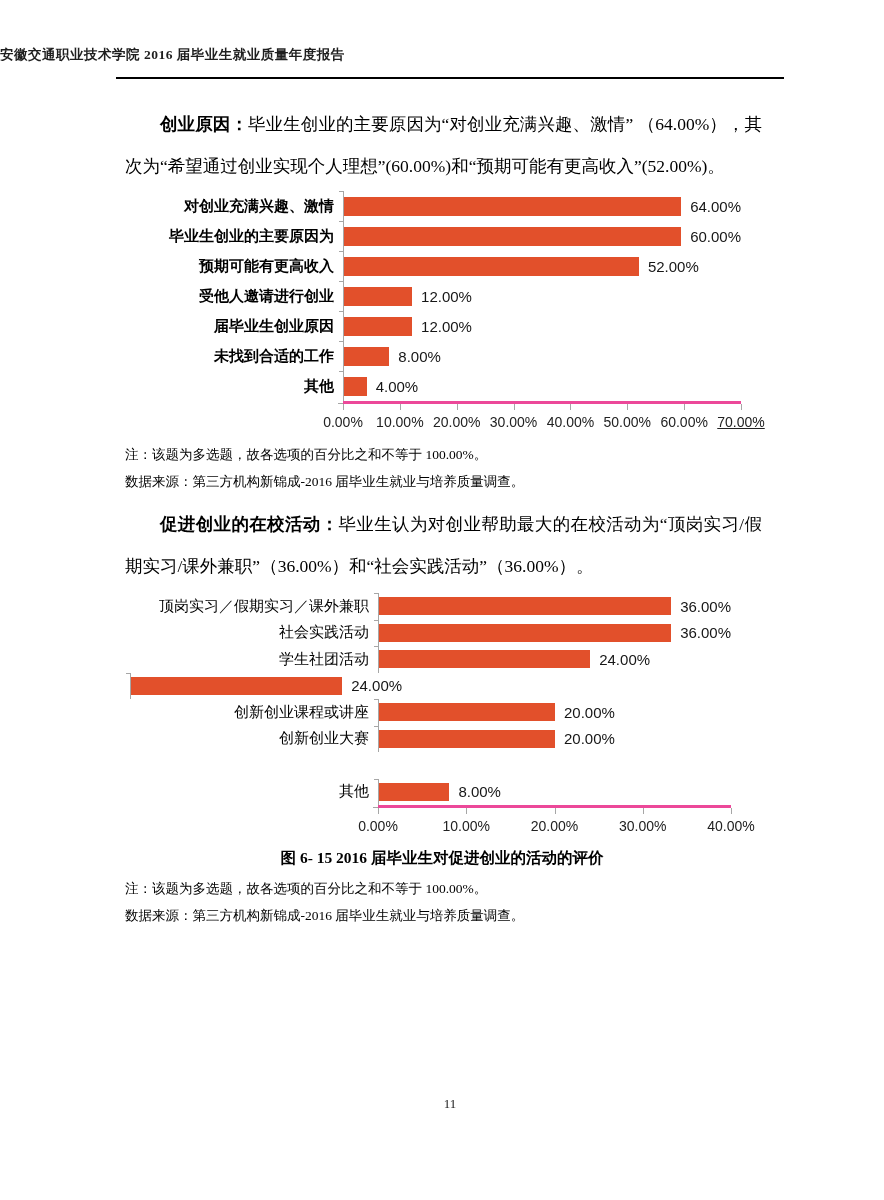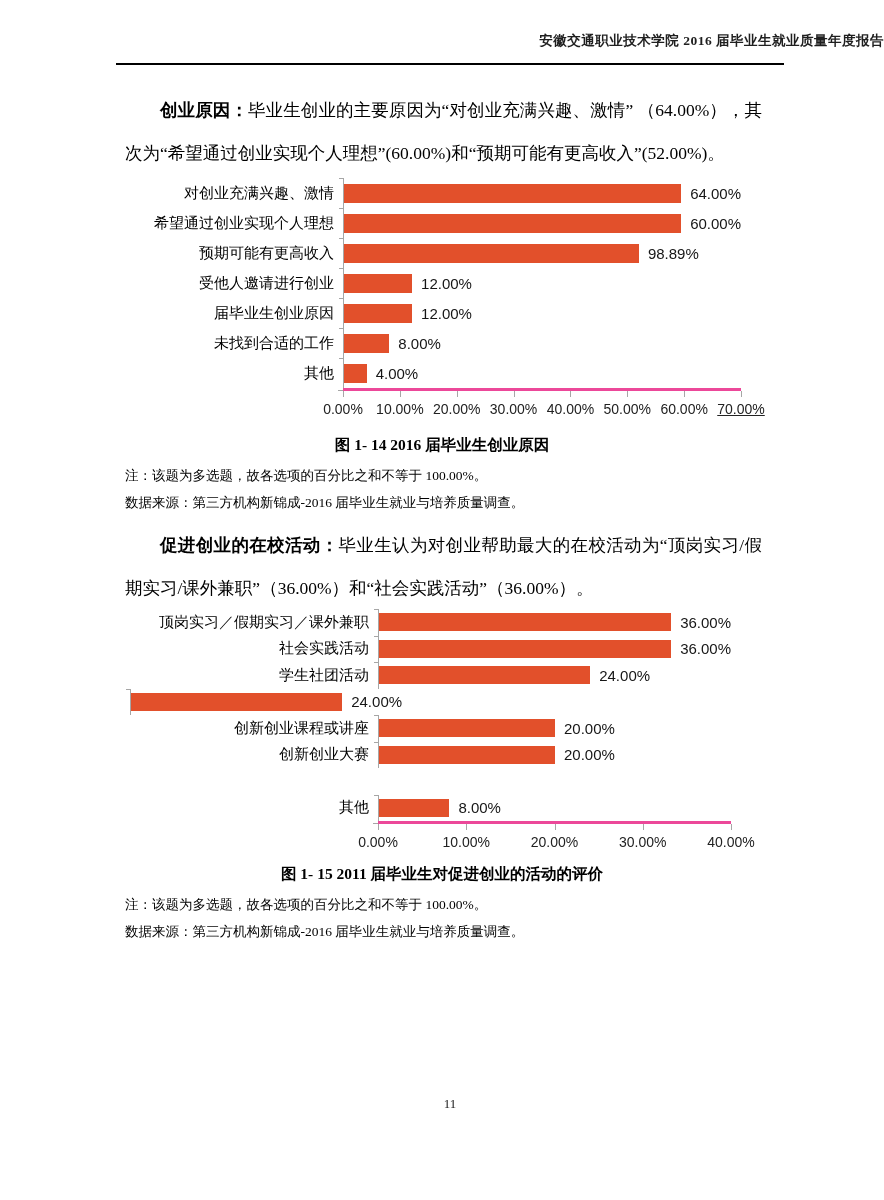--- a/index.html
+++ b/index.html
@@ -7,54 +7,54 @@
   body { font-family:"Liberation Serif","DejaVu Serif",serif; color:#000; }
   .page {
     position:relative;
     width:884px; height:1200px;
     margin:0 auto;
     background:#ffffff;
     overflow:hidden;
   }
   
   .header-text {
-    padding-top:32px;
-    text-align:right;
+    padding-top:46px;
+    text-align:left;
     font-size:13.5px;
     font-weight:600;
     color:#1f1f1f;
     letter-spacing:0.5px;
   }
   .header-rule {
     margin:13px auto 0 116px;
     width:668px;
     border-bottom:2px solid #000;
   }
   
   .para {
     margin:24px 122px 0 125px;
     font-size:17.5px;
     line-height:42px;
     text-align:justify;
     text-indent:2em;
     color:#000;
   }
-  .para .lead { font-weight:700;font-family:Liberation Mono, monospace; }
+  .para .lead { font-weight:700; }
   
   .chart { margin-left:130px; margin-right:0; }
   .chart .crow { display:flex; align-items:center; }
   .c1 .crow { height:30px; }
   .c2 .crow { height:26.5px; }
   .clabel {
     text-align:right; padding-right:9px;
     font-size:15px; color:#000;
     white-space:nowrap; overflow:hidden;
     font-family:"Liberation Serif","DejaVu Serif",serif;
   }
-  .c1 .clabel { width:213px; }
+  .c1 .clabel { width:213px;font-weight:bold; }
   .c2 .clabel { width:248px; }
   .plotcell {
     position:relative; height:100%;
     border-left:1px solid #a6a6a6;
     display:flex; align-items:center;
   }
   .c1 .plotcell { width:398px; }
   .c2 .plotcell { width:353px; }
   .ytick { position:absolute; left:-5px; top:0; width:5px; height:1px; background:#a6a6a6; }
   .bar { height:19px; }
@@ -90,21 +90,21 @@
   }
   
   .page-number {
     position:absolute; left:16px; right:0; top:1096px;
     text-align:center;
     font-size:13px; color:#222;
     font-family:"Liberation Serif","DejaVu Serif",serif;
   }
   
   .chart.c1 { margin-top:4px; }
-  .chart.c2 { margin-top:0; }
+  .chart.c2 { margin-top:6px; }
   .para.second { margin-top:8px; }
   .caption.cap2 { margin-top:9px; }
 </style>
 </head>
 <body>
 
 <div class="page">
 
   <div class="header-text">安徽交通职业技术学院 2016 届毕业生就业质量年度报告</div>
   <div class="header-rule"></div>
@@ -115,33 +115,33 @@
     <div class="rows">
         <div class="crow">
           <div class="clabel">对创业充满兴趣、激情</div>
           <div class="plotcell">
             <i class="ytick"></i>
             <div class="bar" style="width: 91.4286%; background: rgb(226, 80, 43);"></div>
             <span class="vlabel">64.00%</span>
           </div>
         </div>
         <div class="crow">
-          <div class="clabel">希望通过创业实现个人理想</div>
+          <div class="clabel">毕业生创业的主要原因为</div>
           <div class="plotcell">
             <i class="ytick"></i>
             <div class="bar" style="width: 85.7143%; background: rgb(226, 80, 43);"></div>
             <span class="vlabel">60.00%</span>
           </div>
         </div>
         <div class="crow">
           <div class="clabel">预期可能有更高收入</div>
           <div class="plotcell">
             <i class="ytick"></i>
             <div class="bar" style="width: 74.2857%; background: rgb(226, 80, 43);"></div>
-            <span class="vlabel">98.89%</span>
+            <span class="vlabel">52.00%</span>
           </div>
         </div>
         <div class="crow">
           <div class="clabel">受他人邀请进行创业</div>
           <div class="plotcell">
             <i class="ytick"></i>
             <div class="bar" style="width: 17.1429%; background: rgb(226, 80, 43);"></div>
             <span class="vlabel">12.00%</span>
           </div>
         </div>
@@ -184,21 +184,20 @@
         <span class="xticklabel" style="left: 57.1429%;">40.00%</span>
         <i class="xtick" style="left: 71.4286%;"></i>
         <span class="xticklabel" style="left: 71.4286%;">50.00%</span>
         <i class="xtick" style="left: 85.7143%;"></i>
         <span class="xticklabel" style="left: 85.7143%;">60.00%</span>
         <i class="xtick" style="left: 100%;"></i>
         <span class="xticklabel" style="left: 100%; text-decoration: underline;">70.00%</span>
       </div>
   </div>
 
-  <div class="caption">图 1- 14   2016 届毕业生创业原因</div>
   <div class="notes">
     <div class="note-line">注：该题为多选题，故各选项的百分比之和不等于 100.00%。</div>
     <div class="note-line">数据来源：第三方机构新锦成-2016 届毕业生就业与培养质量调查。</div>
   </div>
 
   <p class="para second"><span class="lead">促进创业的在校活动：</span><span>毕业生认为对创业帮助最大的在校活动为“顶岗实习/假期实习/课外兼职”（36.00%）和“社会实践活动”（36.00%）。</span></p>
 
   <div class="chart c2">
     <div class="rows">
         <div class="crow">
@@ -267,21 +266,21 @@
         <span class="xticklabel" style="left: 25%;">10.00%</span>
         <i class="xtick" style="left: 50%;"></i>
         <span class="xticklabel" style="left: 50%;">20.00%</span>
         <i class="xtick" style="left: 75%;"></i>
         <span class="xticklabel" style="left: 75%;">30.00%</span>
         <i class="xtick" style="left: 100%;"></i>
         <span class="xticklabel" style="left: 100%;">40.00%</span>
       </div>
   </div>
 
-  <div class="caption cap2">图 1- 15   2011 届毕业生对促进创业的活动的评价</div>
+  <div class="caption cap2">图 6- 15   2016 届毕业生对促进创业的活动的评价</div>
   <div class="notes">
     <div class="note-line">注：该题为多选题，故各选项的百分比之和不等于 100.00%。</div>
     <div class="note-line">数据来源：第三方机构新锦成-2016 届毕业生就业与培养质量调查。</div>
   </div>
 
   <div class="page-number">11</div>
 
 </div>
 
 </body></html>

